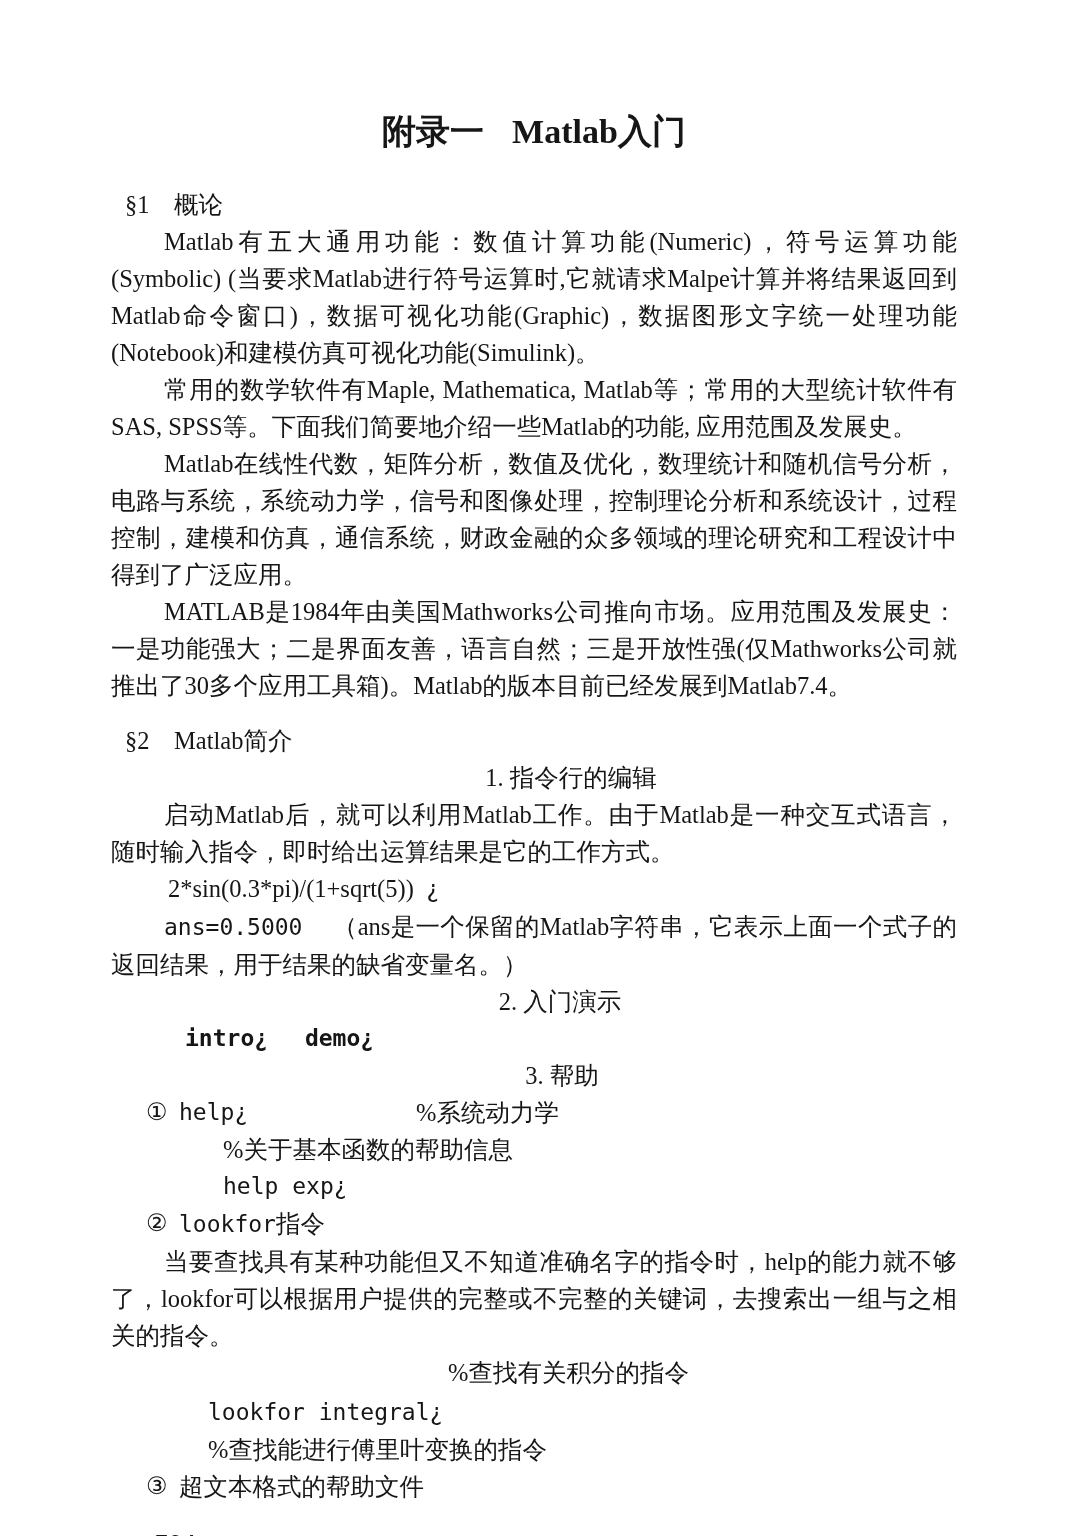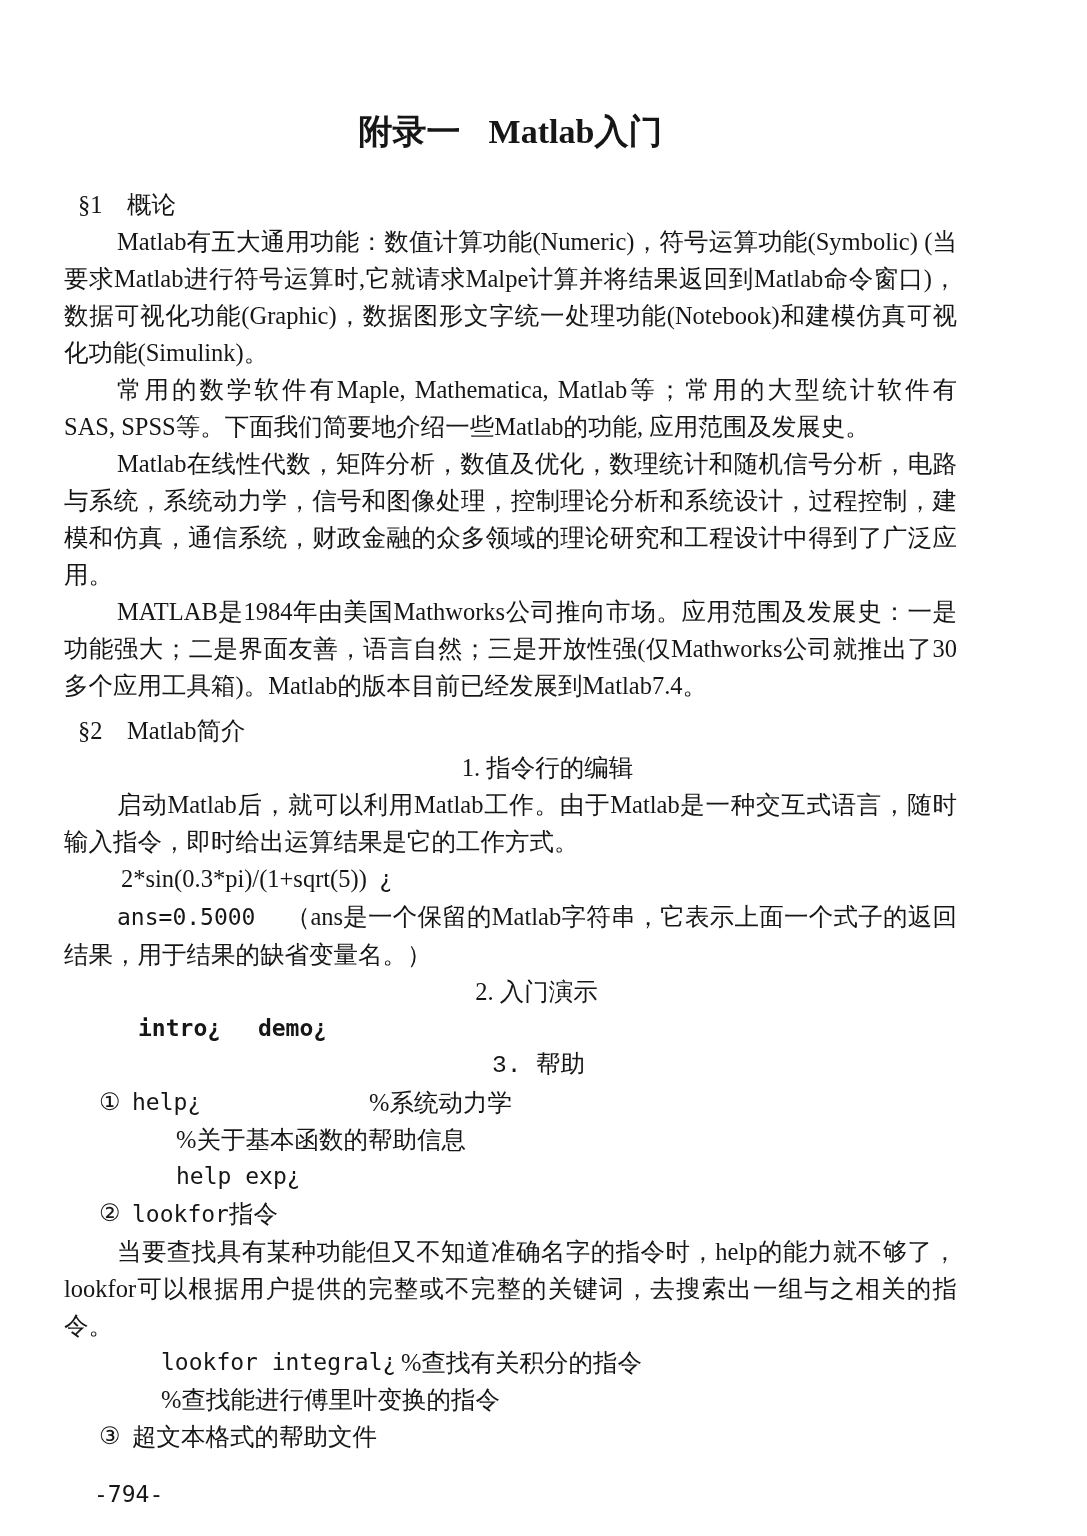--- a/index.html
+++ b/index.html
@@ -11,21 +11,21 @@
     width: 1087px;
     height: 1536px;
     overflow: hidden;
     color: #161616;
     font-family: "Liberation Serif", "DejaVu Serif", serif;
   }
   .page {
     box-sizing: border-box;
     width: 1087px;
     height: 1536px;
-    padding: 110px 130px 0 64px;
+    padding: 110px 130px 0 111px;
     background: #ffffff;
   }
   .title {
     margin: 0 0 32px 0;
     text-align: center;
     font-size: 34px;
     font-weight: bold;
     line-height: 44px;
     white-space: nowrap;
   }
@@ -41,39 +41,39 @@
     text-align: left;
   }
   .indent { text-indent: 53px; }
   .mono {
     font-family: "DejaVu Sans Mono", "Liberation Mono", monospace;
     font-size: 23px;
   }
   .sub-heading { text-align: center; }
   .sh1 { padding-left: 74px; }
   .sh2 { padding-left: 52px; }
-  .sh3 { padding-left: 56px; font-family: Liberation Mono, monospace; }
+  .sh3 { padding-left: 56px; }
   .expr-line { padding-left: 57px; text-align: left; }
   .ans-line { text-indent: 53px; }
   .ans-gap { display: inline-block; width: 30px; }
   .demo-line { padding-left: 74px; text-align: left; font-weight: bold; }
   .row { display: flex; text-align: left; }
   .row .bullet {
     font-family: "DejaVu Sans", "Liberation Sans", sans-serif;
     font-size: 24px;
     width: 33px;
     flex: 0 0 auto;
   }
   .row-b { padding-left: 35px; }
   .row-help-sub { padding-left: 112px; }
   .row-help-sub .cmd { width: 189px; flex: 0 0 auto; }
   .row-b .cmd { width: 237px; flex: 0 0 auto; }
   .row-look { padding-left: 97px; }
-  .row-look .cmd { width: 240px; flex: 0 0 auto; }
-  .sec2-head { margin-top: 8px; }
+  .row-look .cmd { width: 240px; flex: 0 0 auto; margin-top: 40px; }
+  .sec2-head { margin-top: 18px; }
   .footer {
     margin-top: 26px;
     padding-left: 30px;
     font-family: "DejaVu Sans Mono", "Liberation Mono", monospace;
     font-size: 23px;
   }
 </style>
 </head>
 <body>
 

